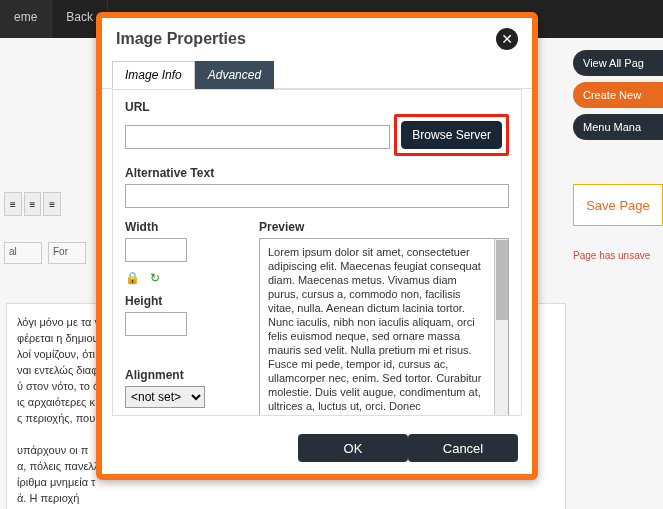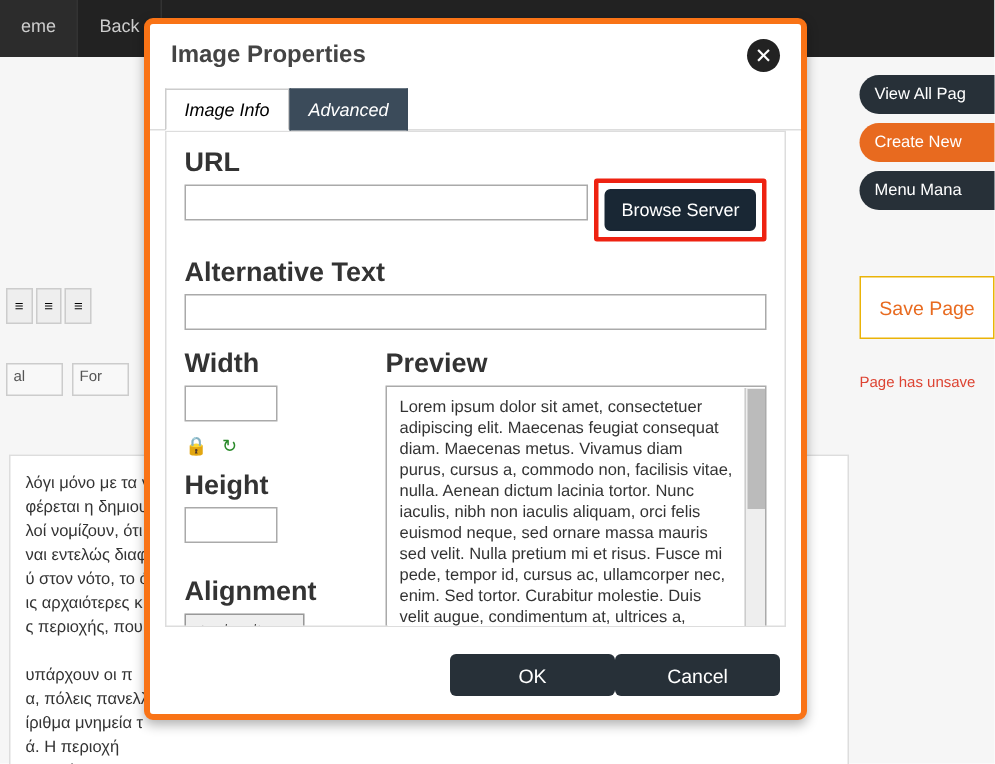--- a/index.html
+++ b/index.html
@@ -13,31 +13,31 @@
 .editor-dropdowns{position:absolute;top:200px;left:0;width:90px;display:flex;gap:6px;padding:4px;}
 .editor-dropdowns .dd{flex:1;height:22px;border:1px solid #ccc;background:#f8f8f8;font-size:10px;padding:3px 4px;color:#555;}
 .editor-body{position:absolute;top:265px;left:6px;width:560px;height:230px;background:#fff;border:1px solid #ddd;padding:10px;font-size:11px;color:#333;line-height:16px;overflow:hidden;white-space:pre-wrap;}
 .right-col{position:absolute;top:50px;right:0;width:90px;display:flex;flex-direction:column;gap:6px;}
 .pill{height:26px;line-height:26px;padding:0 10px;font-size:11px;color:#fff;border-radius:13px 0 0 13px;white-space:nowrap;overflow:hidden;}
 .pill.dark{background:#273038;}
 .pill.orange{background:#e86a1f;}
 .save-btn{margin-top:38px;height:42px;border:1px solid #eab308;color:#e86a1f;display:flex;align-items:center;justify-content:center;font-size:13px;background:#fff;}
 .unsaved{margin-top:18px;font-size:10px;color:#d43;}
 
-.dialog{position:absolute;left:96px;top:12px;width:442px;height:468px;background:#fff;border:4px solid #f97316;border-radius:6px;box-shadow:0 3px 8px rgba(0,0,0,0.3);display:flex;flex-direction:column;z-index:10;}
+.dialog{position:absolute;left:96px;top:12px;width:442px;height:468px;background:#fff;border:6px solid #f97316;border-radius:6px;box-shadow:0 3px 8px rgba(0,0,0,0.3);display:flex;flex-direction:column;z-index:10;}
 .dialog-head{display:flex;align-items:center;justify-content:space-between;padding:10px 14px;}
 .dialog-head .title{font-size:16px;font-weight:bold;color:#444;}
 .dialog-head .close{width:22px;height:22px;border-radius:50%;background:#222;color:#fff;display:flex;align-items:center;justify-content:center;font-size:14px;cursor:pointer;}
 .tabs{display:flex;padding:0 10px;border-bottom:1px solid #ddd;font-style:italic;}
 .tabs .tab{padding:6px 12px;font-size:12px;border:1px solid #ccc;border-bottom:none;background:#e8e8e8;position:relative;top:1px;}
 .tabs .tab.active{background:#fff;border-bottom:1px solid #fff;}
 .tabs .tab.inactive{background:#3b4b5a;color:#fff;border-color:#3b4b5a;}
 .panel{flex:1;border:1px solid #ddd;margin:0 10px 10px 10px;padding:10px 12px;overflow:hidden;}
-.field-label{font-size:18px;font-weight:bold;margin-bottom:4px;color:#333;}
-.url-row{display:flex;align-items:flex-start;gap:4px;margin-bottom:10px;}
+.field-label{font-size:12px;font-weight:bold;margin-bottom:4px;color:#333;}
+.url-row{display:flex;align-items:center;gap:4px;margin-bottom:10px;}
 .text-input{height:24px;border:1px solid #aaa;background:#fff;padding:2px 4px;font-size:12px;}
 .big-input{flex:1;}
 .browse-btn{background:#192734;color:#fff;font-size:12px;height:28px;padding:0 10px;border:1px solid #192734;border-radius:4px;cursor:pointer;}
 .browse-highlight{border:3px solid #e21;padding:4px;border-radius:2px;margin-top:-4px;}
 .alt-row{margin-bottom:12px;}
 .alt-row .text-input{width:100%;}
 .cols{display:flex;gap:14px;}
 .left-col{width:80px;display:flex;flex-direction:column;gap:8px;}
 .left-col .text-input{width:62px;}
 .icons-row{display:flex;gap:6px;align-items:center;}
@@ -127,21 +127,21 @@
           <input class="text-input" value="" style="">
         </div>
         <div class="icons-row">
           <span class="icon-lock">🔒</span>
           <span class="icon-refresh">↻</span>
         </div>
         <div>
           <div class="field-label">Height</div>
           <input class="text-input" value="" style="">
         </div>
-        <div style="margin-top:14px;">
+        <div style="margin-top:24px;">
           <div class="field-label">Alignment</div>
           <select class="align-select">
             <option>&lt;not set&gt;</option>
           </select>
         </div>
       </div>
 
       <div class="preview-col">
         <div class="field-label">Preview</div>
         <div class="preview-box">

